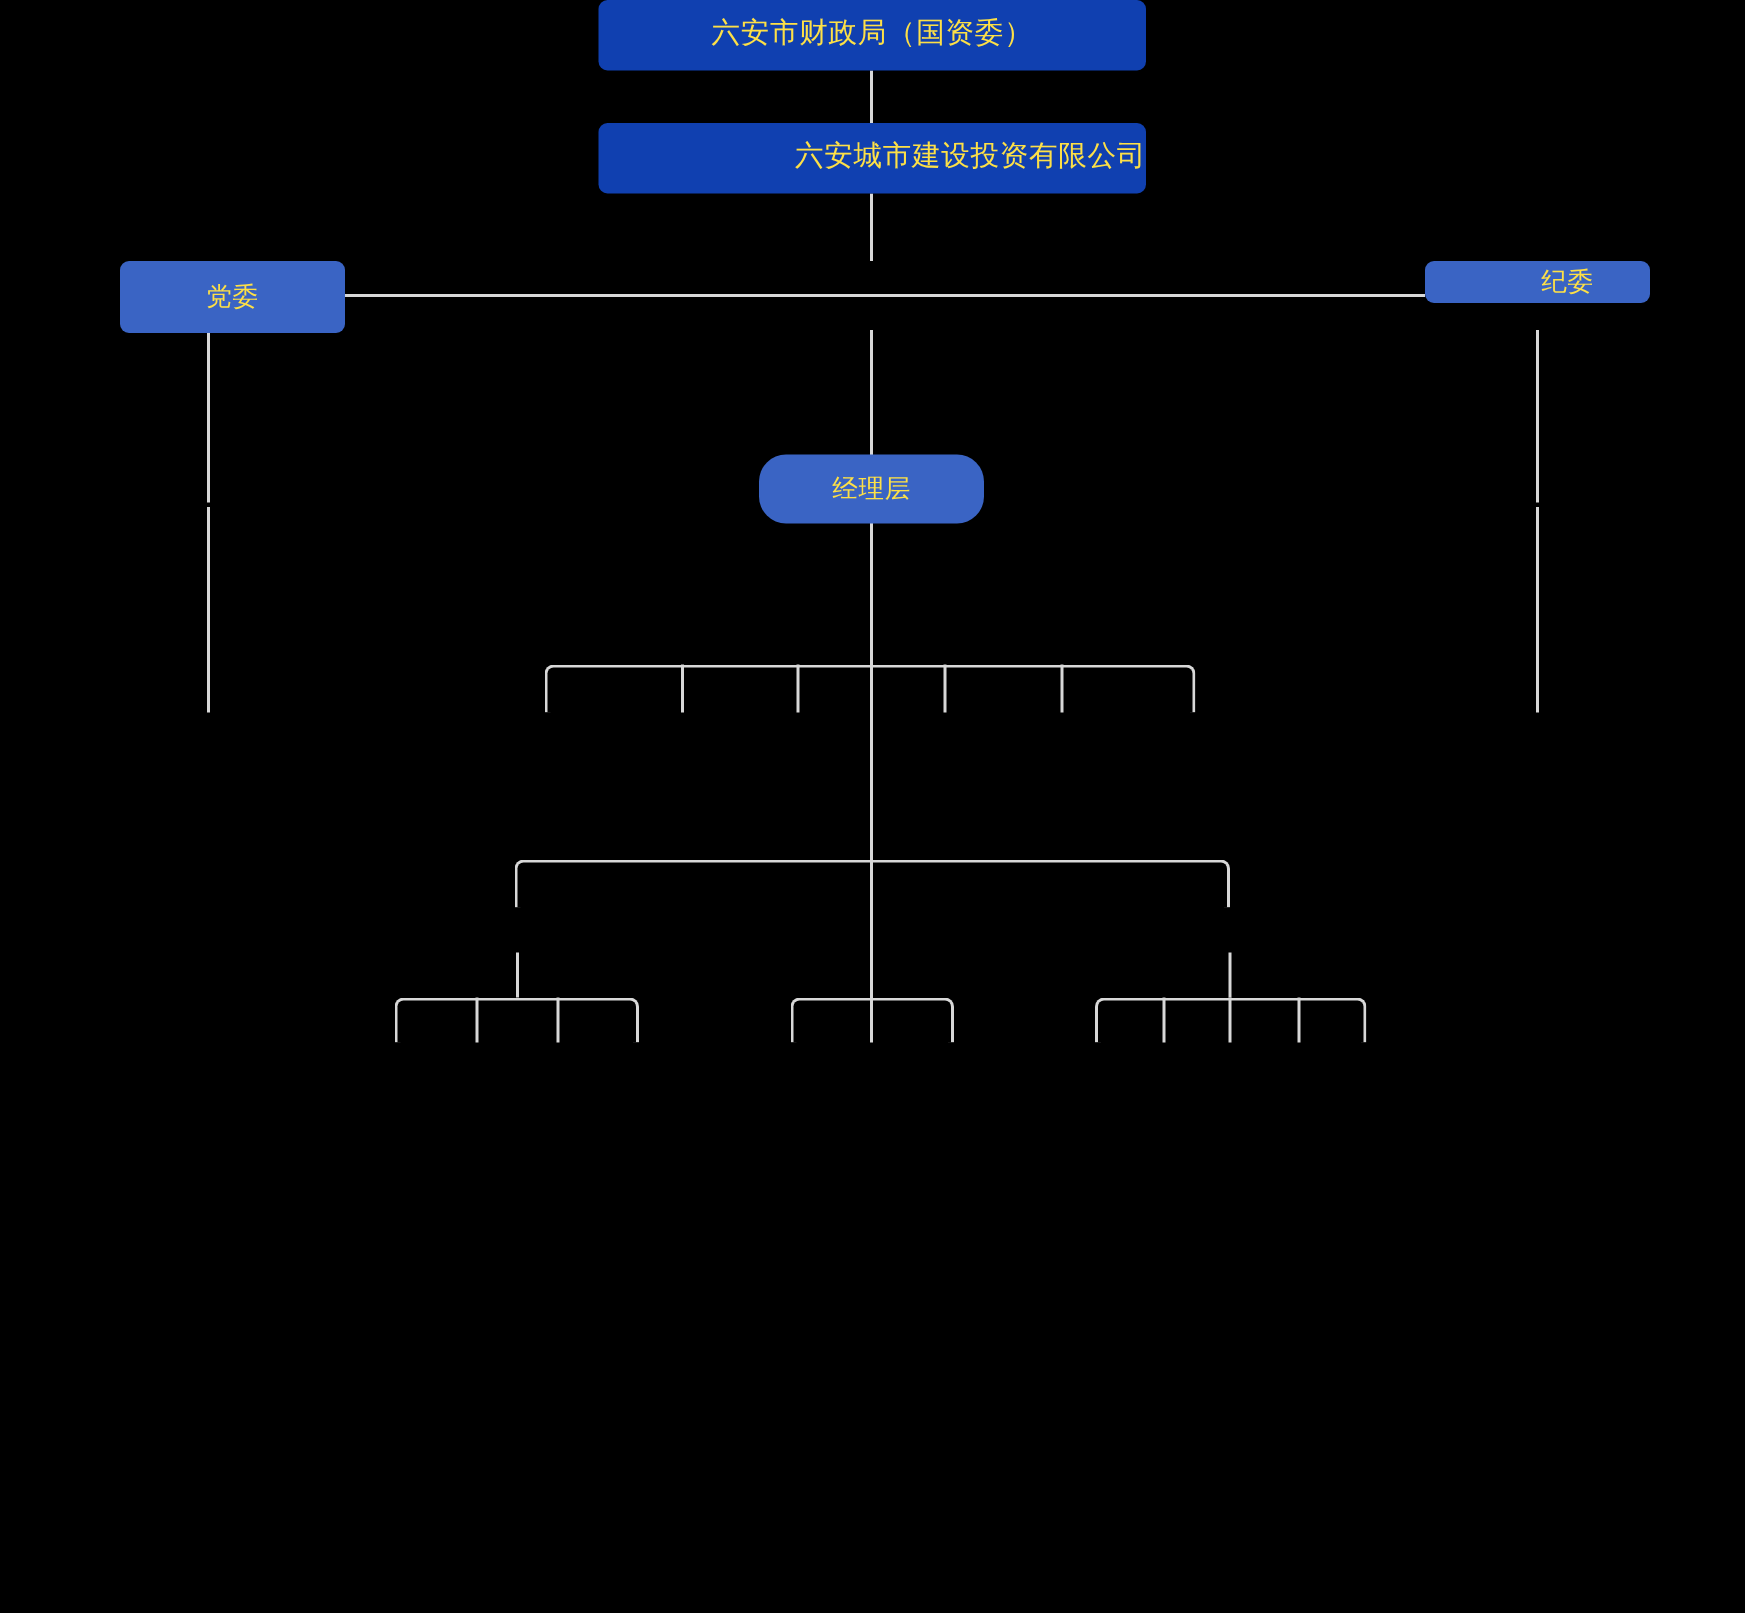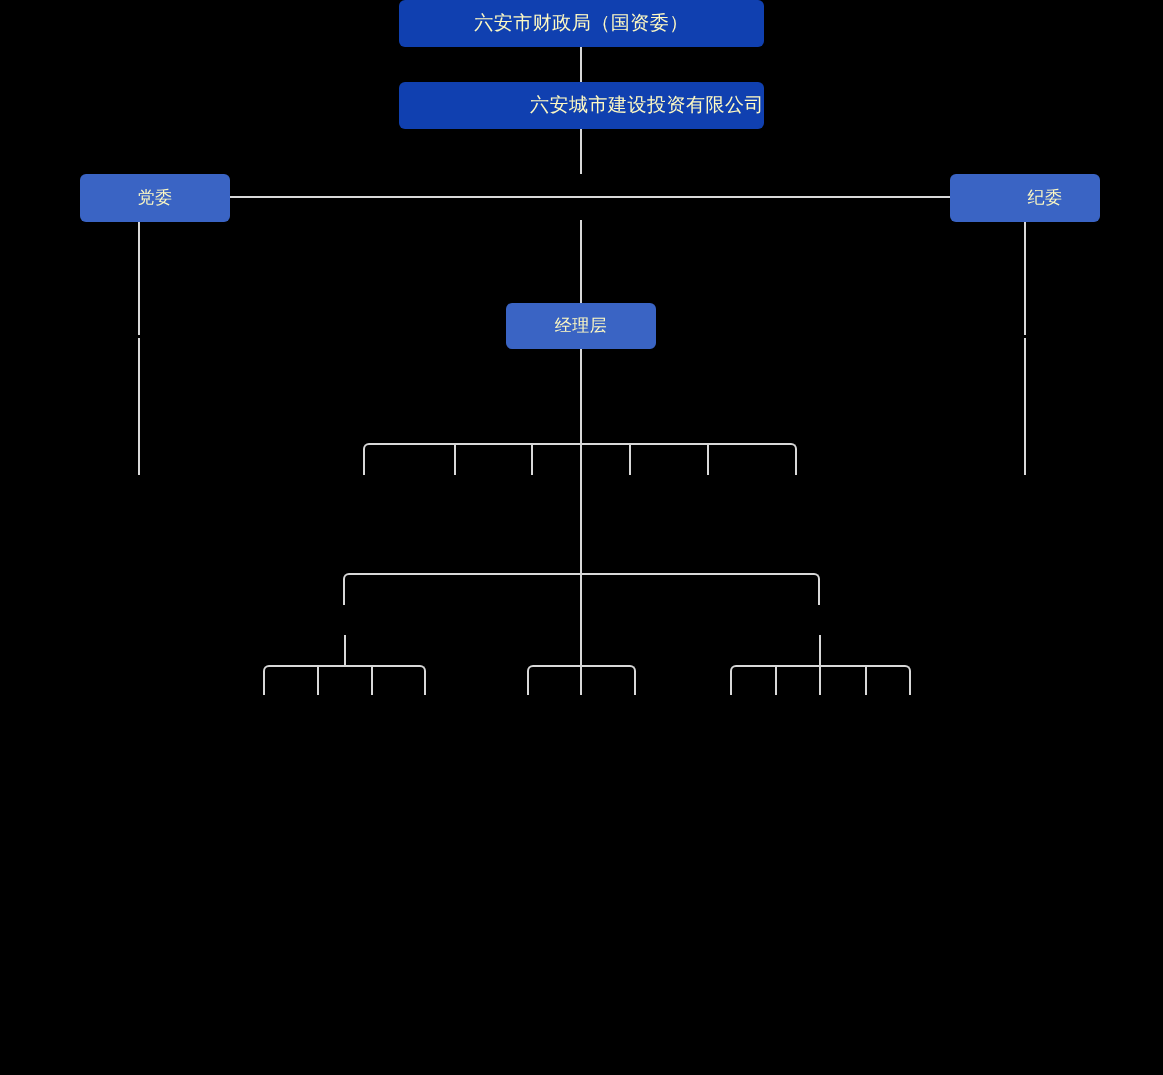--- a/index.html
+++ b/index.html
@@ -14,21 +14,21 @@
     position: relative;
     width: 1163px;
     height: 1075px;
     background: #000000;
     overflow: hidden;
   }
   .node {
     position: absolute;
     box-sizing: border-box;
     border-radius: 6px;
-    color: #fef9c3;
+    color: #fde047;
     display: flex;
     align-items: center;
     justify-content: center;
     text-align: center;
     line-height: 1.2;
     white-space: nowrap;
     letter-spacing: 0.5px;
     z-index: 3;
   }
   .node.level-1 {
@@ -40,20 +40,21 @@
     font-size: 19px;
     justify-content: flex-end;
   }
   .node.level-3 {
     background: #3a64c4;
     font-size: 17px;
   }
   .node.level-4 {
     background: #3a64c4;
     font-size: 17px;
+    border-radius: 18px;
   }
   .conn {
     position: absolute;
     background: #d8d8d8;
     z-index: 1;
   }
   .conn.v { width: 2px; }
   .conn.h { height: 2px; }
   .bus {
     position: absolute;
@@ -77,21 +78,21 @@
 
   <div class="node level-2" style="left:399px; top:82px; width:365px; height:47px;">
     <span>六安城市建设投资有限公司</span>
   </div>
 
   <div class="node level-3" style="left:63px; top:174px; width:150px; height:48px;margin-left:17px;">
     <span>党委</span>
   </div>
 
 
-  <div class="node level-3" style="left:950px; top:174px; width:150px; height:48px;padding-left:40px;">
+  <div class="node level-3" style="left:950px; top:174px; width:150px; height:28px;padding-left:40px;">
     <span>纪委</span>
   </div>
 
   <div class="node level-4" style="left:506px; top:303px; width:150px; height:46px;">
     <span>经理层</span>
   </div>
 
   <div class="conn v" style="left:580px; top:47px; height:35px;"></div>
 
   <div class="conn v" style="left:580px; top:129px; height:45px;"></div>

